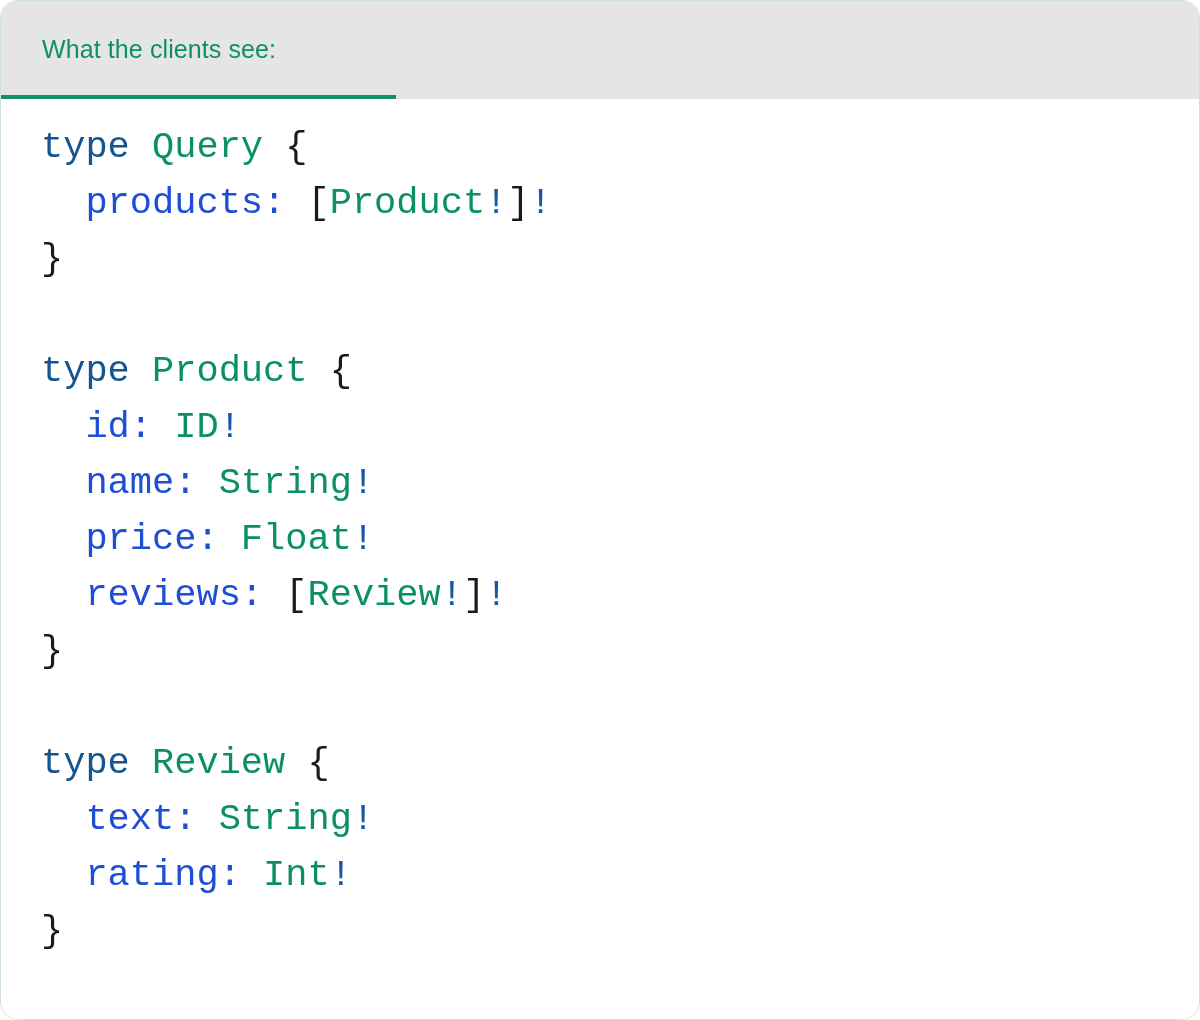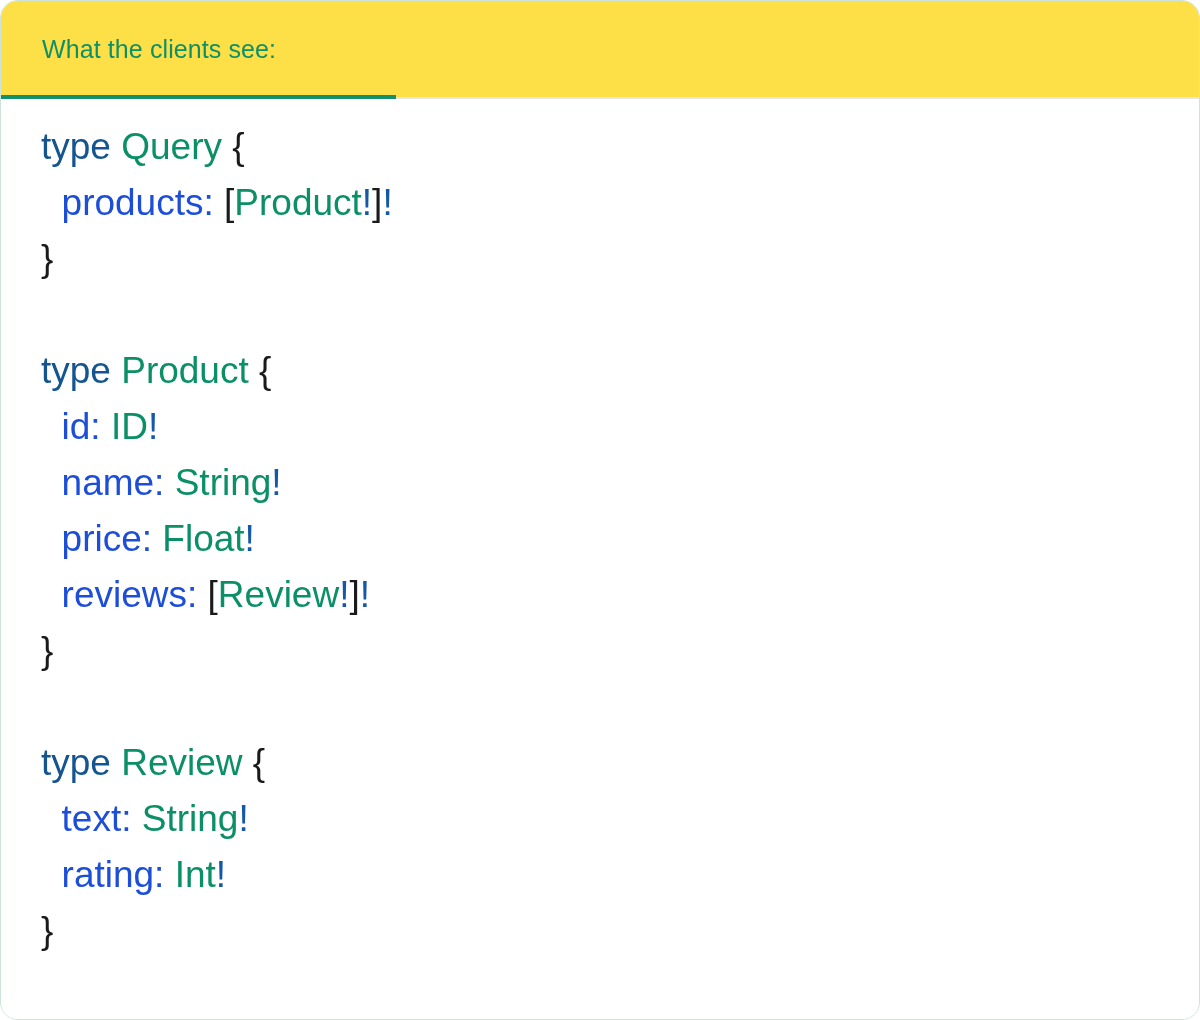--- a/index.html
+++ b/index.html
@@ -22,21 +22,21 @@
     background: #ffffff;
     border: 1px solid #cfe3d8;
     border-radius: 18px;
     overflow: hidden;
   }
 
   
   .tabbar {
     position: relative;
     height: 98px;
-    background: #fde047;
+    background: #e5e5e5;
     border-bottom: 2px solid #e6e6e6;
     box-sizing: border-box;
     display: flex;
     align-items: flex-start;
   }
   .tab {
     position: relative;
     box-sizing: border-box;
     width: 395px;
     height: 100%;
@@ -67,21 +67,21 @@
   .code-body {
     position: relative;
     box-sizing: border-box;
     padding: 20px 0 0 0;
     background: #ffffff;
     height: 920px;
   }
   .code {
     margin: 0;
     padding: 0 0 0 40px;
-    font-family: Liberation Sans, sans-serif;
+    font-family: Liberation Mono, monospace;
     font-size: 37px;
     line-height: 56px;
     color: #1a1a1a;
     white-space: pre;
     letter-spacing: 0;
     -webkit-font-smoothing: antialiased;
   }
   .code .line {
     display: block;
     height: 56px;

